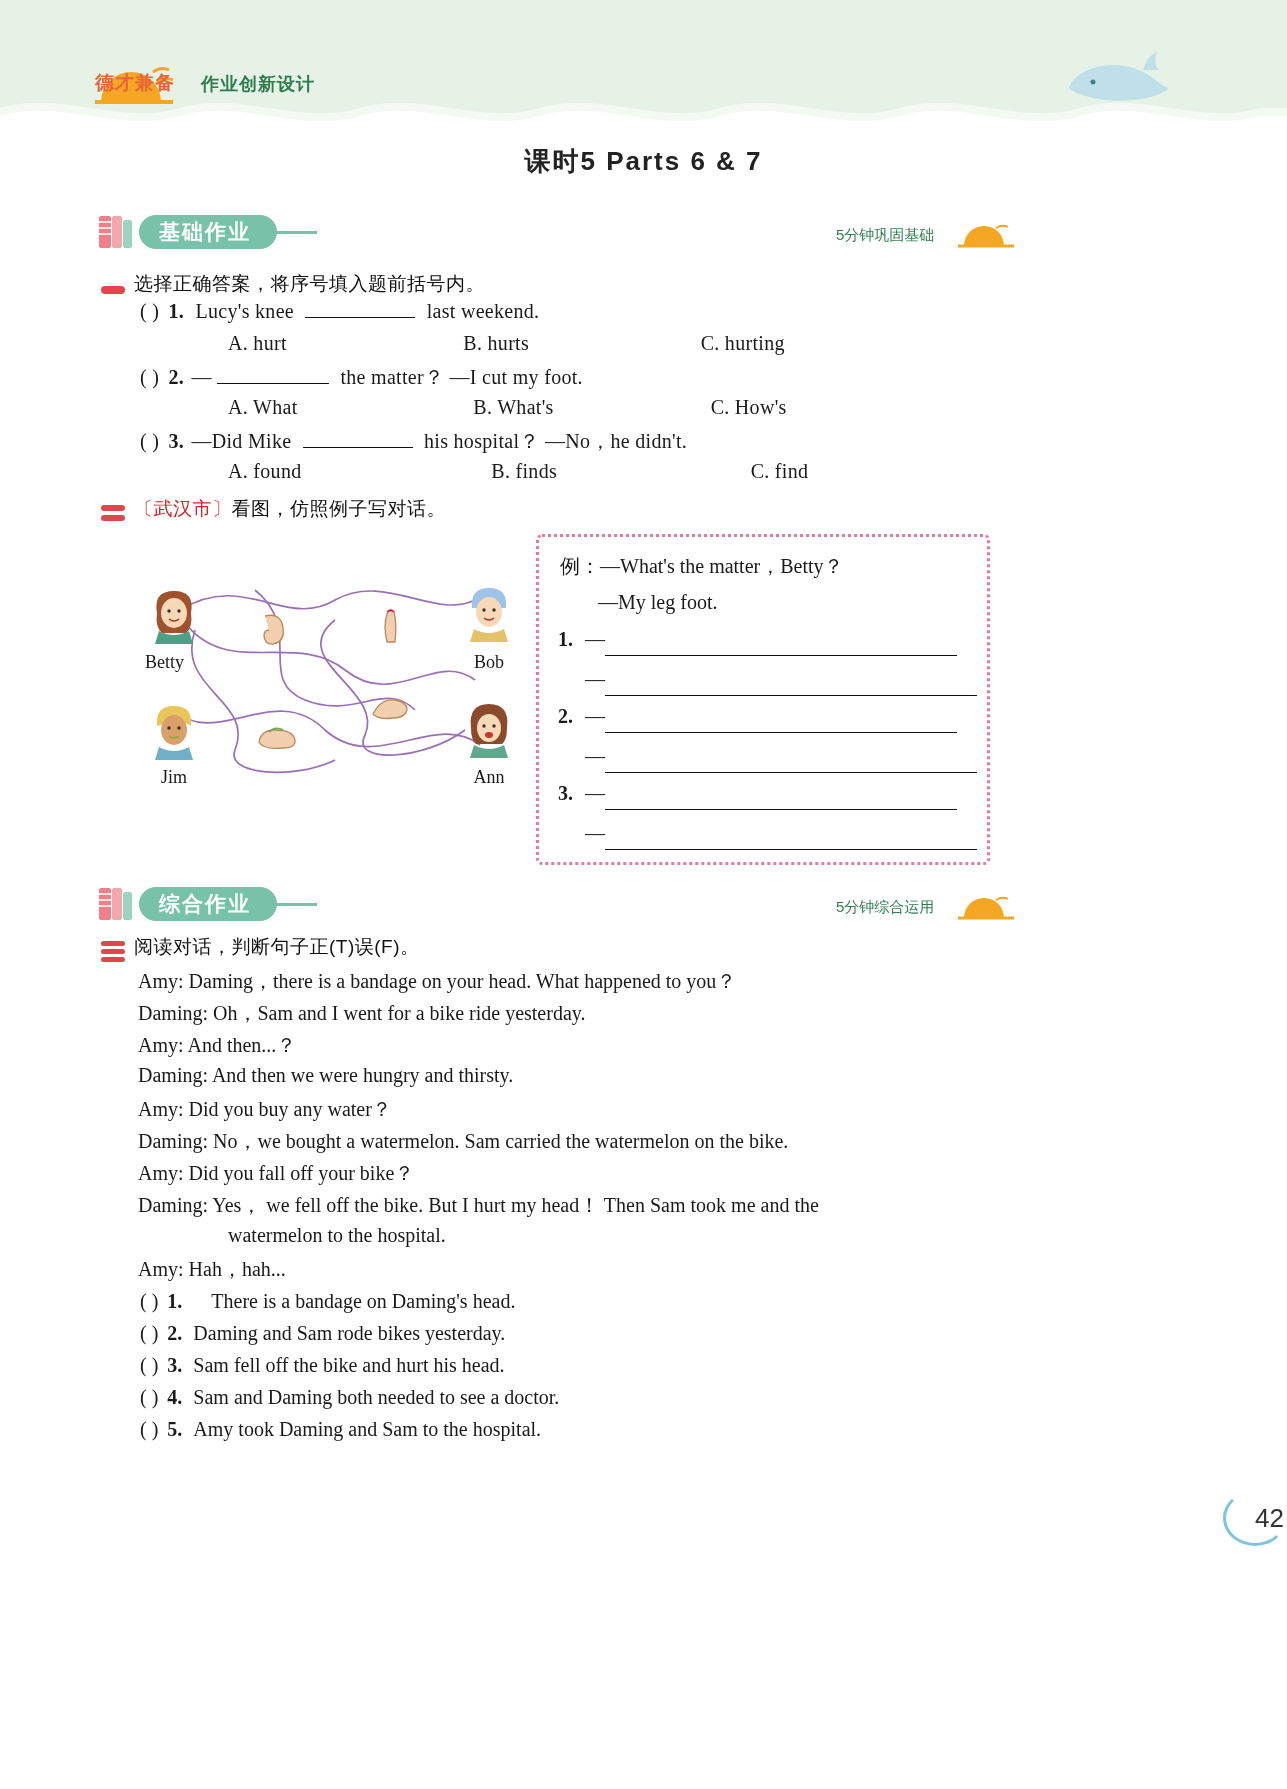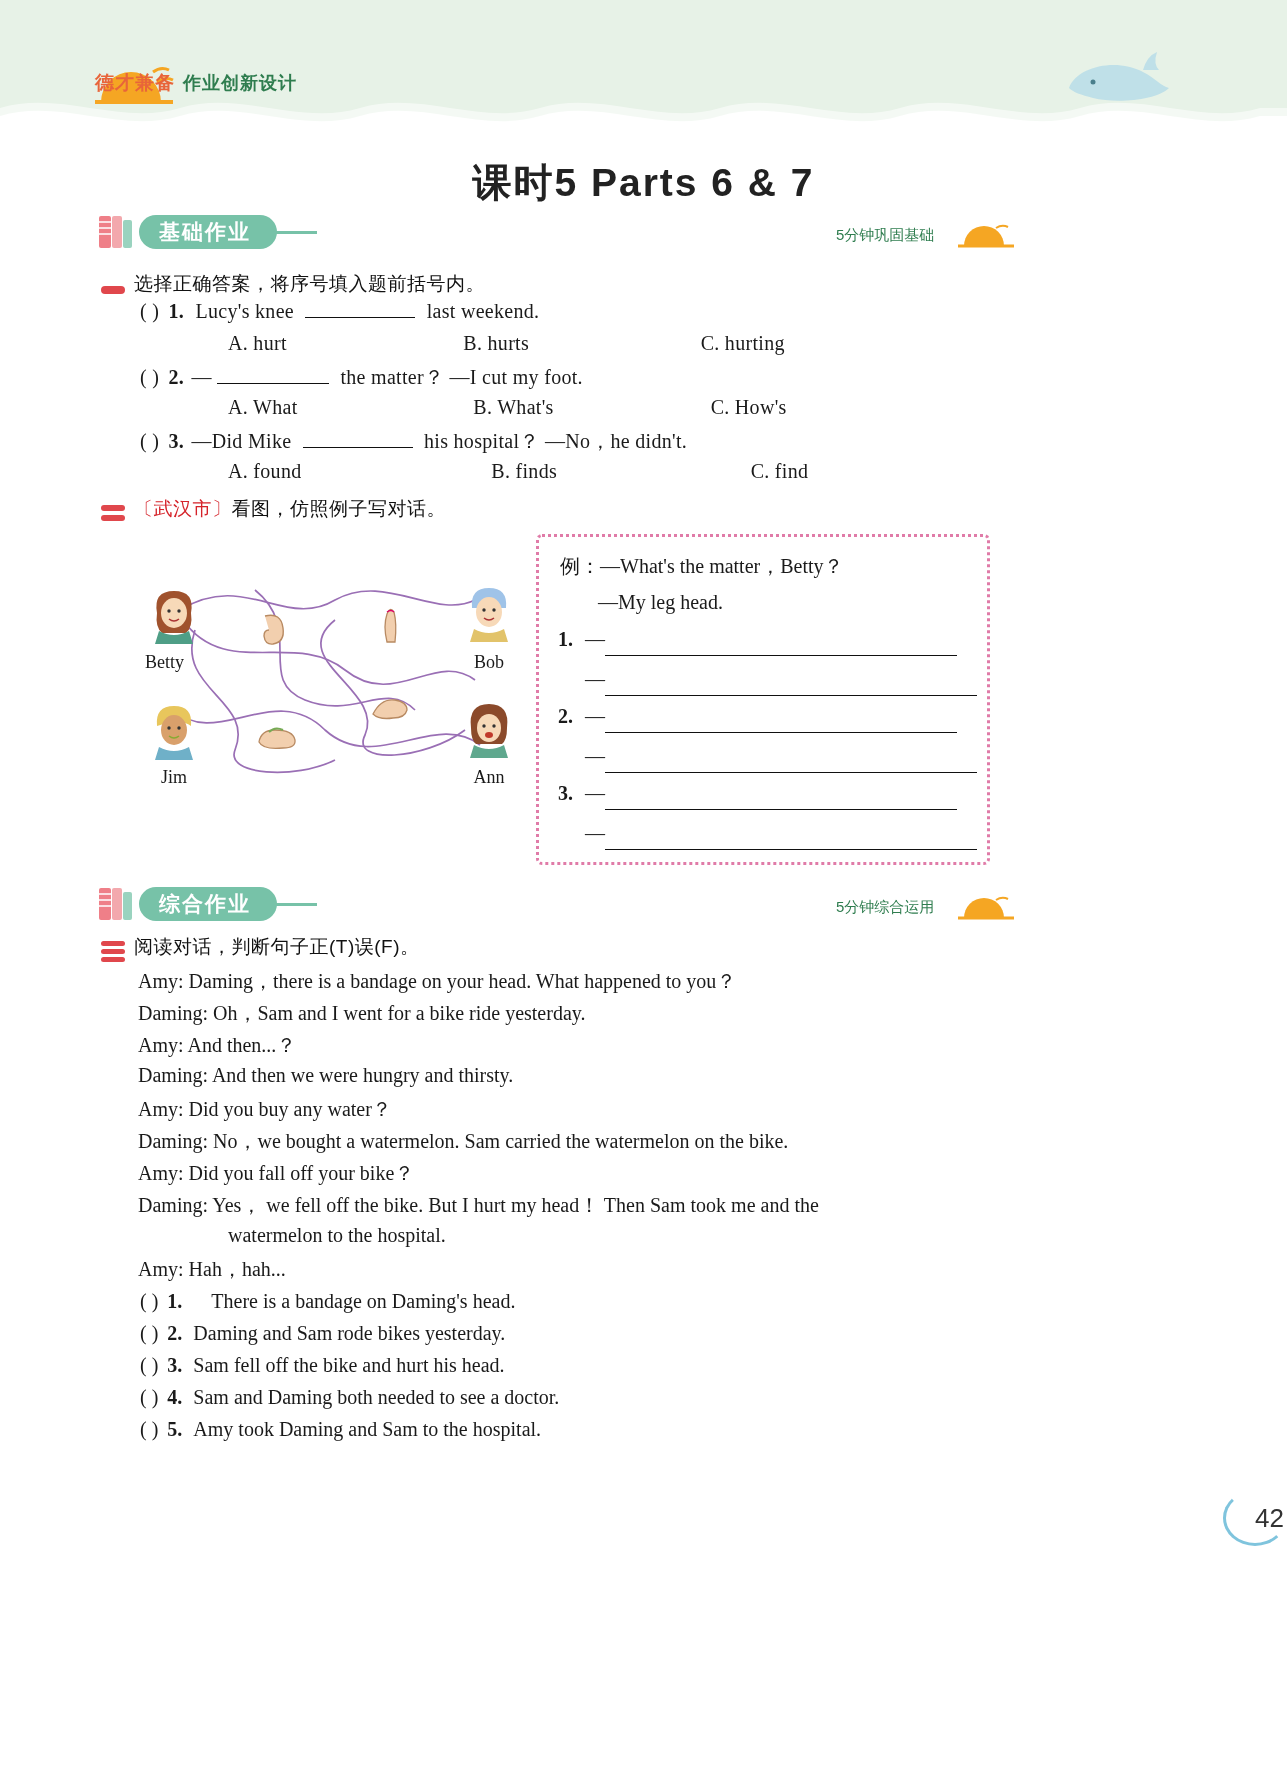--- a/index.html
+++ b/index.html
@@ -15,41 +15,41 @@
   .header-band{
     position:absolute;left:0;top:0;width:1287px;height:132px;
     background:#e7f2e7;
     overflow:hidden;
   }
   .header-wave{
     position:absolute;left:0;bottom:-2px;width:1287px;height:40px;
   }
   .brand{
     position:absolute;left:95px;top:70px;
-    display:flex;align-items:center;gap:8px;
+    display:flex;align-items:flex-end;gap:26px;
   }
   .brand-sun{
     position:absolute;left:93px;top:62px;width:86px;height:46px;
   }
   .brand-text1{
     font-family:"Liberation Sans", sans-serif;
     font-weight:bold;font-size:19px;color:#e8653a;letter-spacing:1px;
   }
   .brand-text2{
     font-family:"Liberation Sans", sans-serif;
     font-weight:bold;font-size:18px;color:#2f7d4f;letter-spacing:1px;
   }
   .whale{
     position:absolute;right:110px;top:48px;width:120px;height:60px;
   }
   
   .page-title{
-    position:absolute;top:156px;left:0;width:1287px;text-align:center;
-    font-family:"Liberation Sans", sans-serif;
-    font-size:39px;font-weight:bold;color:#222;letter-spacing:2px;
+    position:absolute;top:144px;left:0;width:1287px;text-align:center;
+    font-family:"Liberation Sans", sans-serif;
+    font-size:26px;font-weight:bold;color:#222;letter-spacing:2px;
   }
   
   .banner{
     position:absolute;display:flex;align-items:center;
   }
   .banner-book{
     width:42px;height:40px;position:relative;margin-right:2px;
   }
   .banner-pill{
     height:34px;border-radius:17px 17px 17px 17px;
@@ -290,21 +290,21 @@
   </svg>
   <svg class="face" style="left:232px;top:130px;width:44px;height:34px;" viewBox="0 0 44 34">
     <path d="M6,24 q8,-16 22,-14 q12,2 12,10 q-2,8 -14,8 q-14,2 -20,-4z" fill="#f2cfae" stroke="#b88a62" stroke-width="1.3"></path>
   </svg>
 </div>
 
 <div class="ex-box"></div>
 <div class="ex-line" style="left:560px;top:553px;">
   <span>例：</span><span>—What's the matter，Betty？</span>
 </div>
-<div class="ex-line" style="left:598px;top:591px;">—My leg head.</div>
+<div class="ex-line" style="left:598px;top:591px;">—My leg foot.</div>
 
 <div class="ex-line bold" style="left:558px;top:628px;">1.</div>
 <div class="ex-line" style="left:585px;top:628px;">—</div>
 <div class="wline" style="left:605px;top:654px;width:352px;"></div>
 <div class="ex-line" style="left:585px;top:668px;">—</div>
 <div class="wline" style="left:605px;top:694px;width:372px;"></div>
 
 <div class="ex-line bold" style="left:558px;top:705px;">2.</div>
 <div class="ex-line" style="left:585px;top:705px;">—</div>
 <div class="wline" style="left:605px;top:731px;width:352px;"></div>

